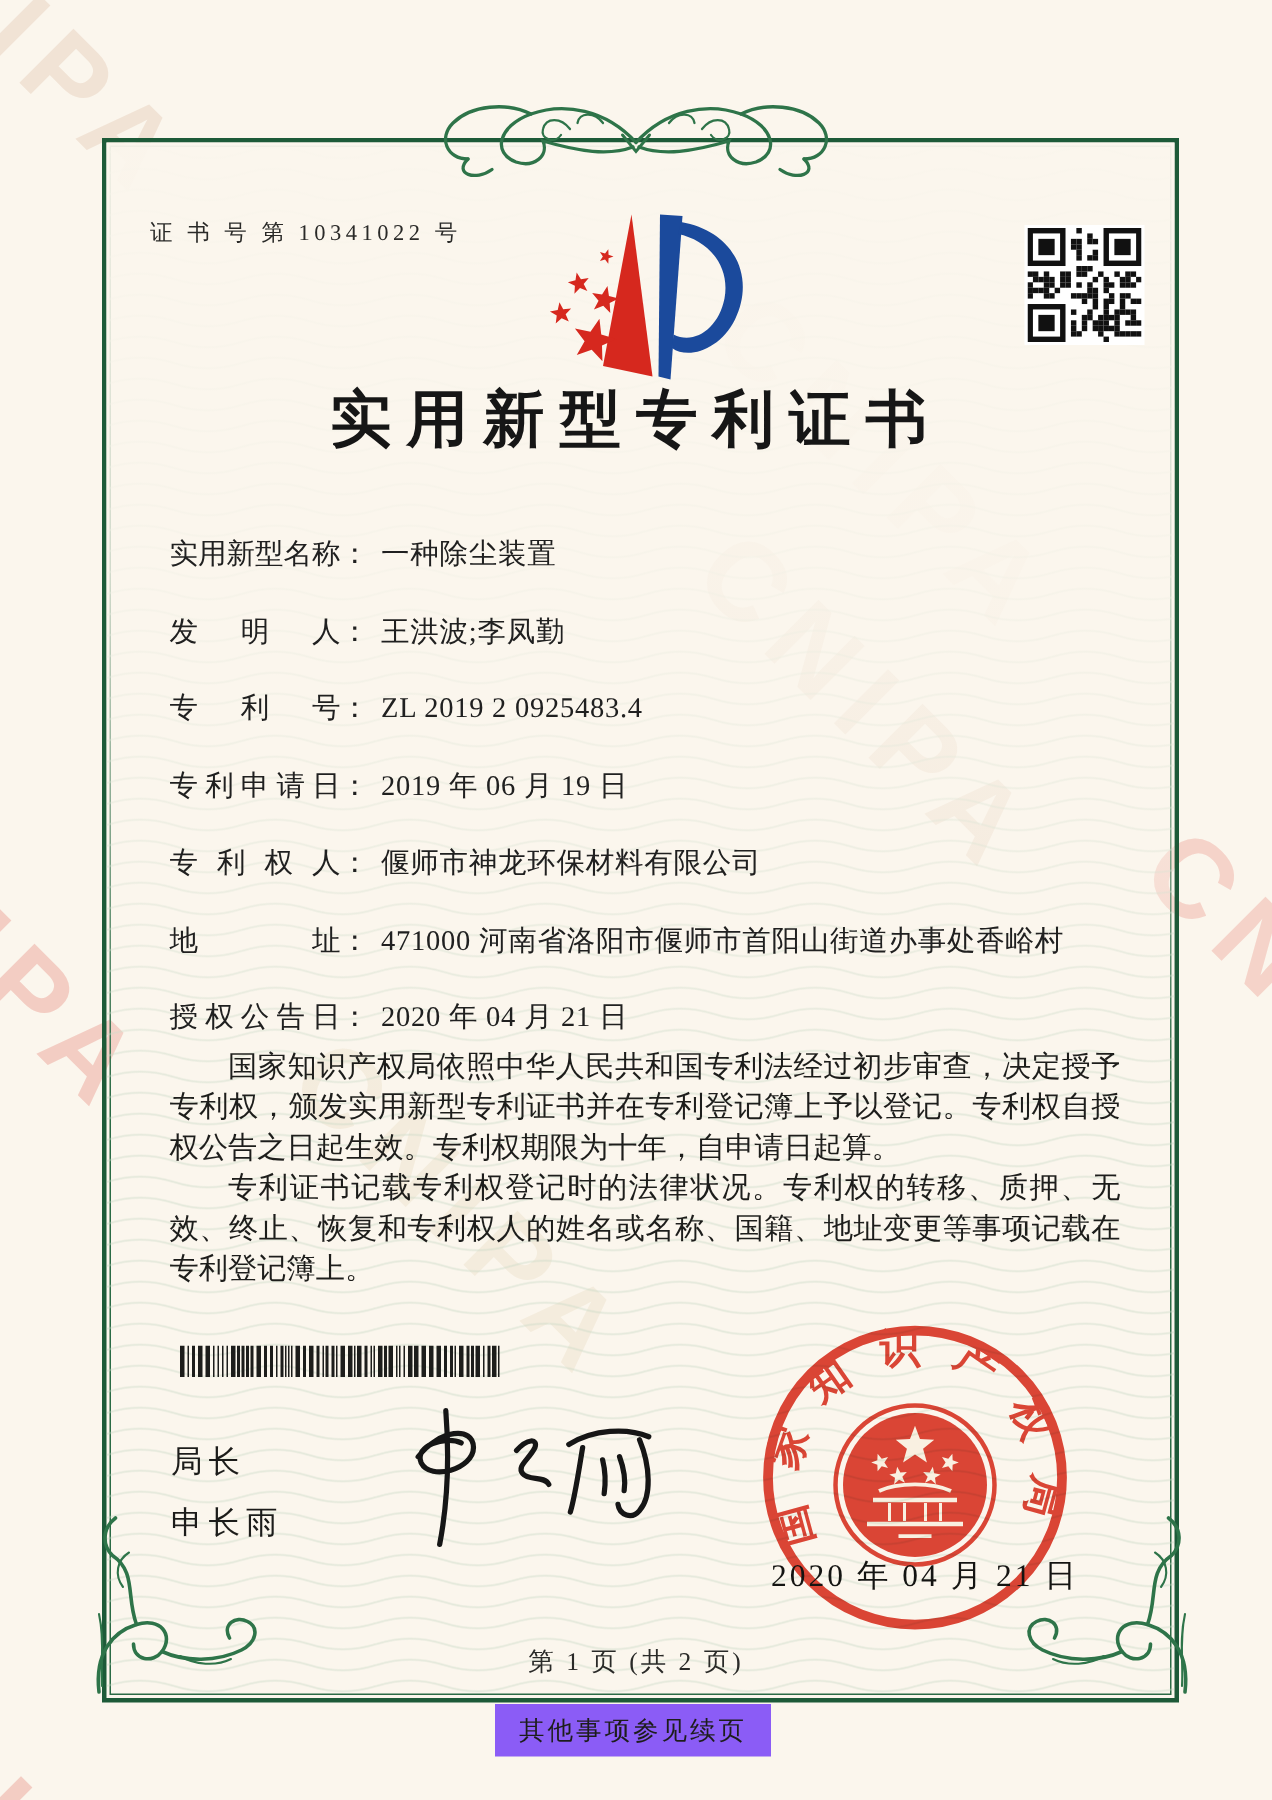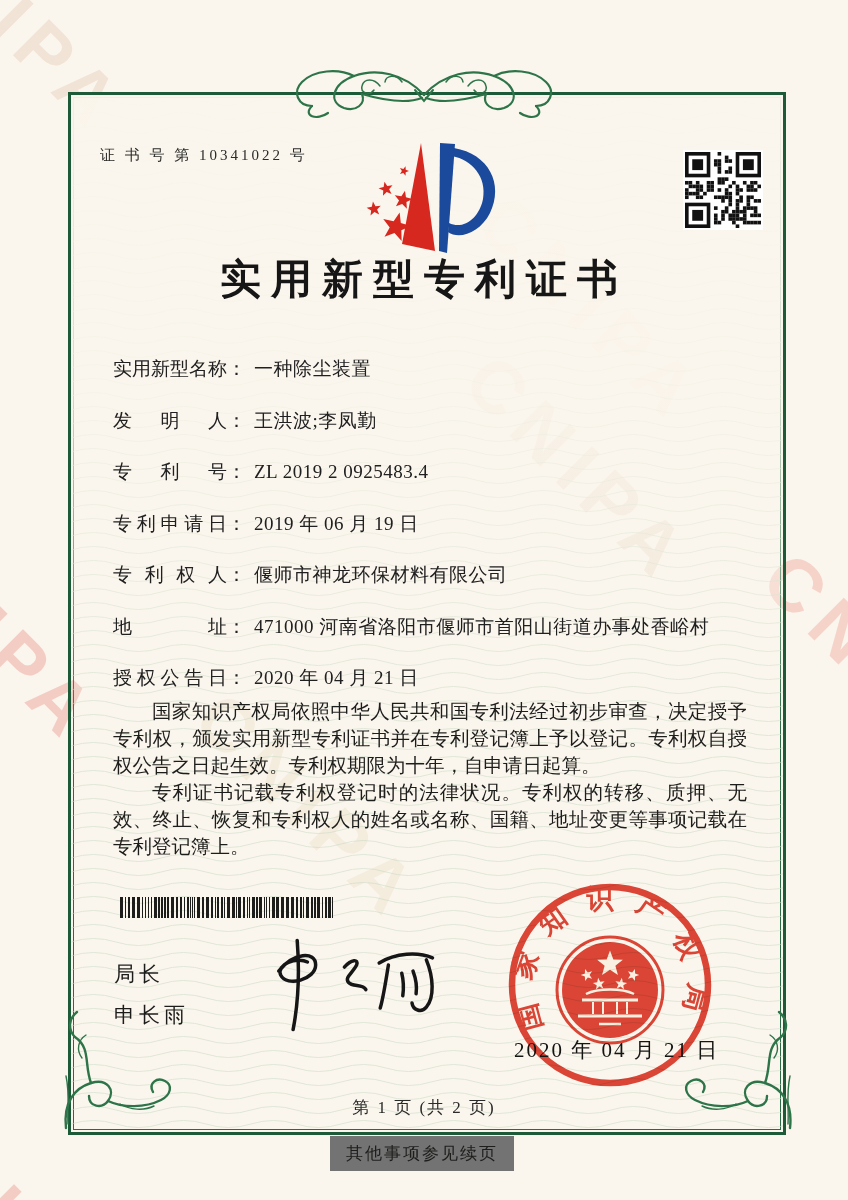--- a/index.html
+++ b/index.html
@@ -58,21 +58,21 @@
   .director div{margin-bottom:13px;}
   .signature{position:absolute;left:248px;top:936px;z-index:6;}
 
   .seal{position:absolute;left:503px;top:878px;z-index:5;mix-blend-mode:multiply;}
   .seal-date{position:absolute;left:514px;top:1036px;z-index:6;font-size:21px;
              letter-spacing:2px;color:#141412;white-space:nowrap;}
 
   .page-info{position:absolute;left:0;top:1096px;width:848px;text-align:center;
              font-size:17px;letter-spacing:2px;color:#2a2a28;z-index:4;}
 
-  .cont-note{position:absolute;left:330px;top:1136px;background:#737373;
+  .cont-note{position:absolute;left:330px;top:1136px;background:#8b5cf6;
              padding:6px 16px;font-size:17px;letter-spacing:2px;color:#1d1d1b;z-index:4;}
 </style>
 </head>
 <body>
 
 <div class="page">
 
   <svg width="0" height="0" style="position:absolute" aria-hidden="true">
     <defs>
       <polygon id="star5" points="0,-10 2.47,-3.4 9.51,-3.09 3.99,1.3 5.88,8.09 0,4.2 -5.88,8.09 -3.99,1.3 -9.51,-3.09 -2.47,-3.4"></polygon>

